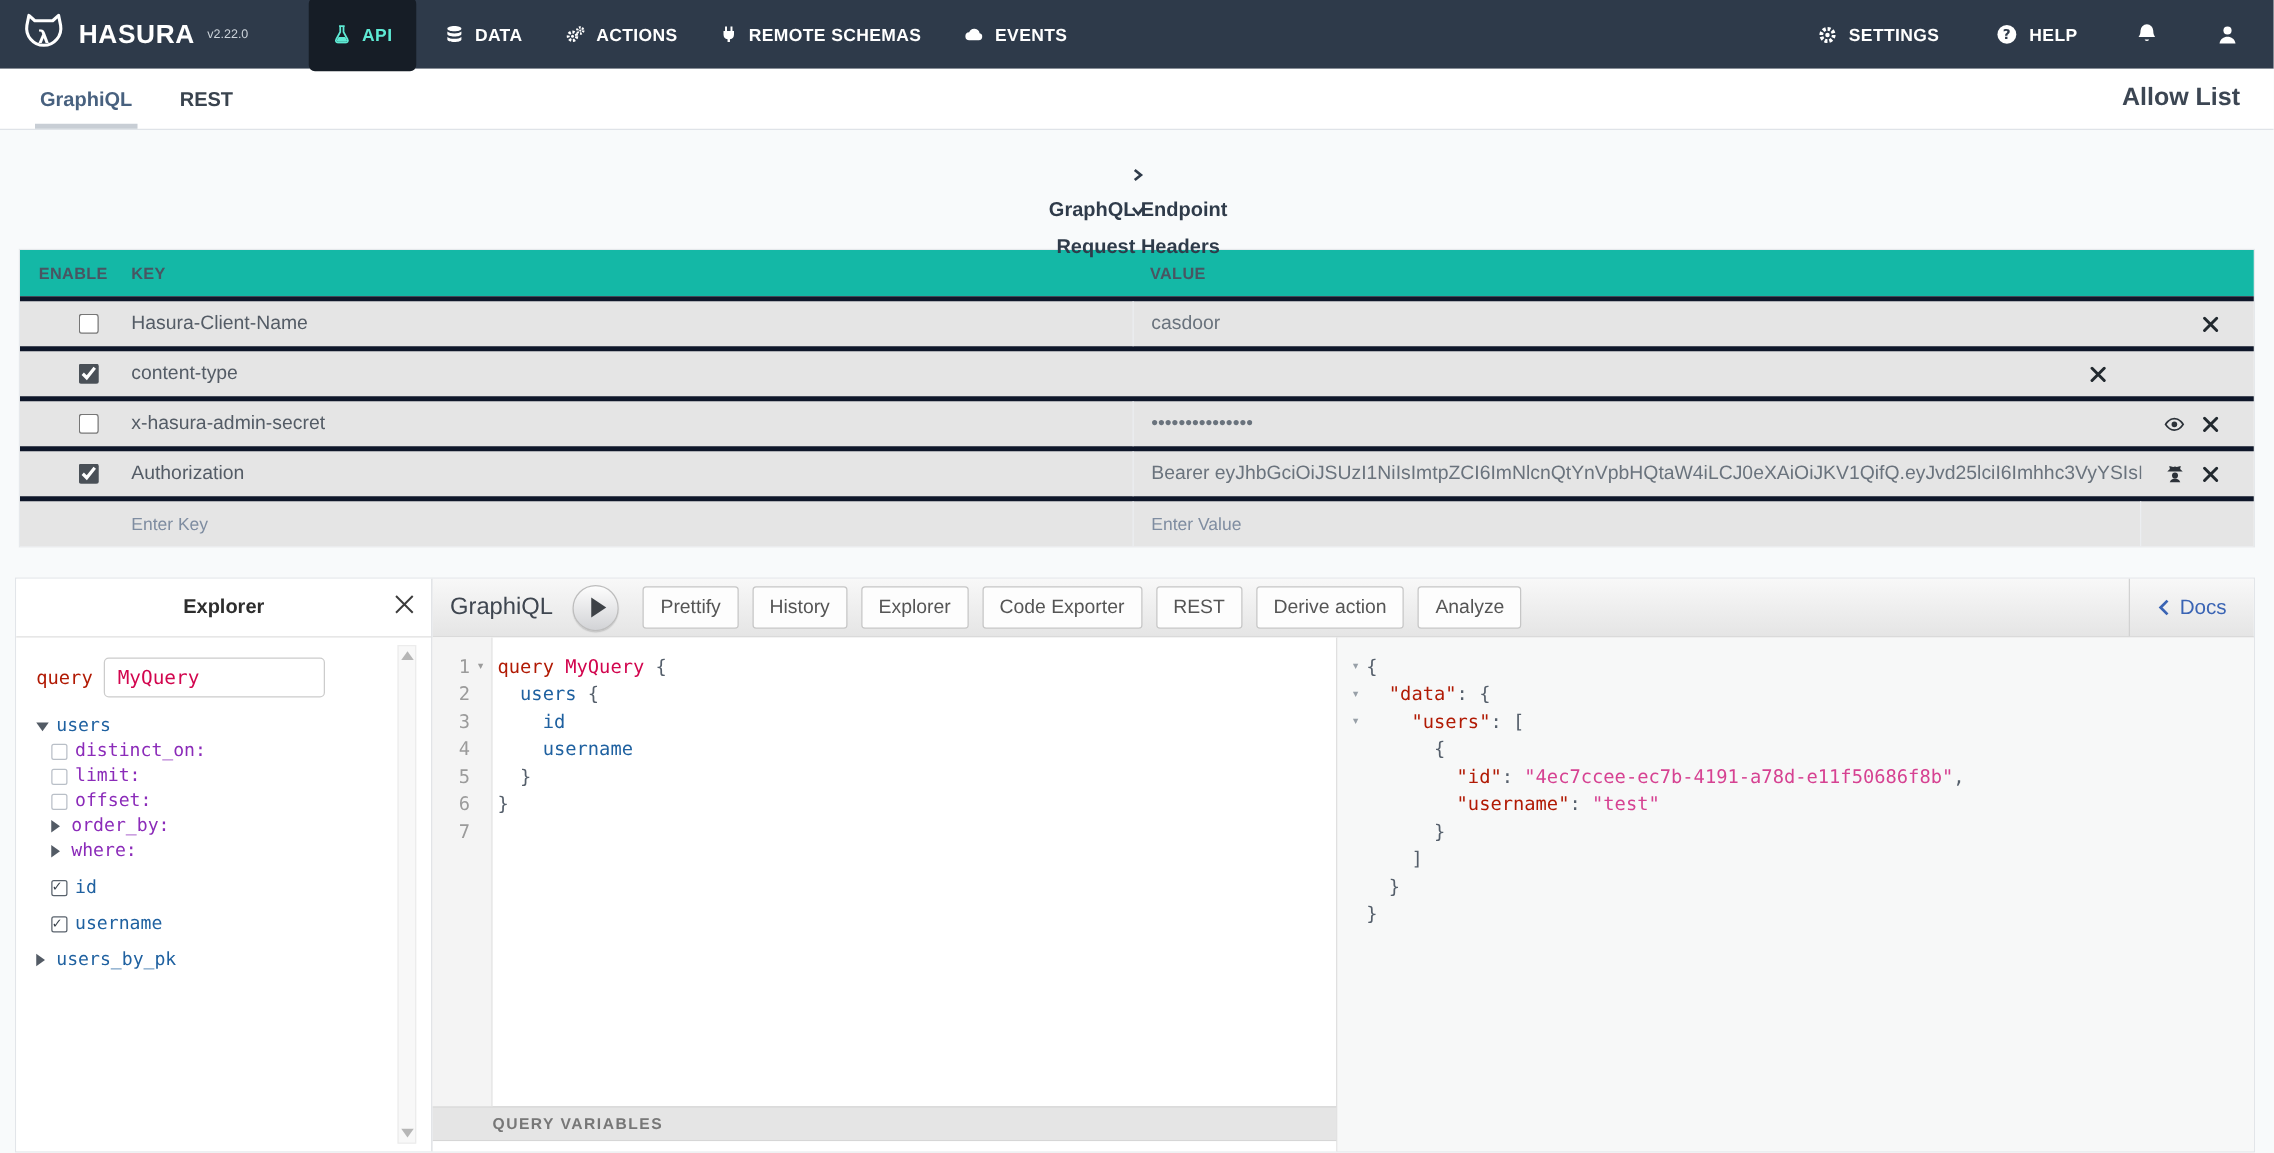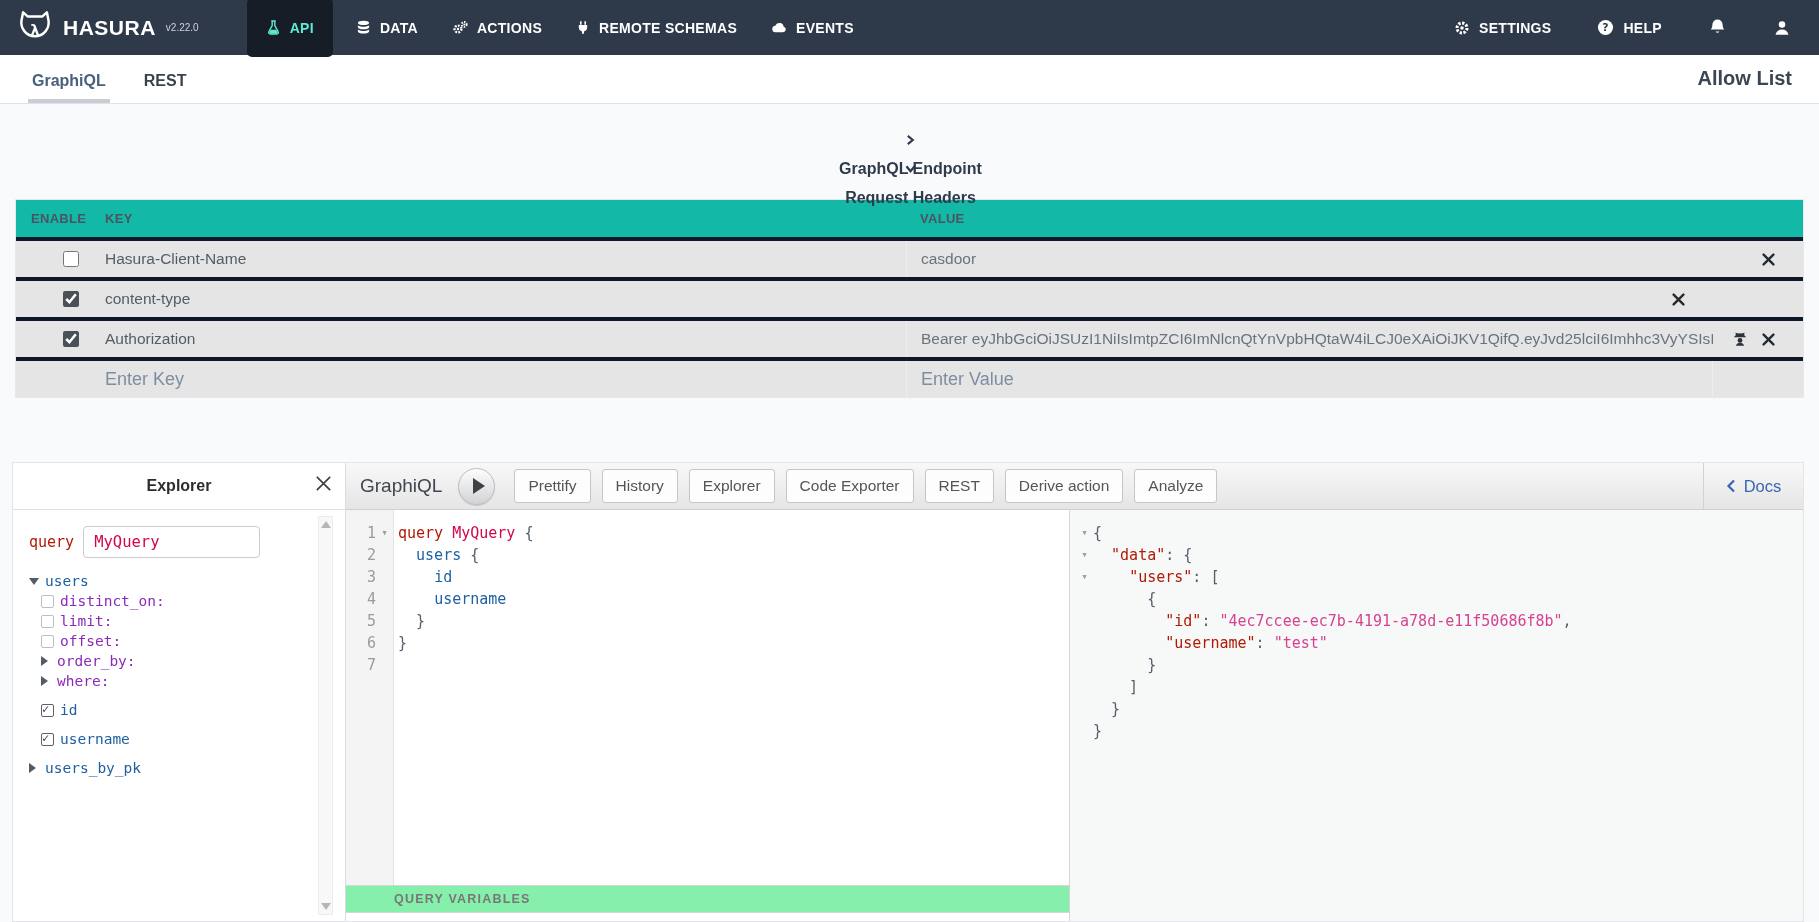--- a/index.html
+++ b/index.html
@@ -46,21 +46,21 @@
   .hrow.head .cell { font-size:13px; font-weight:bold; color:#495562; letter-spacing:.3px; }
   .cell { align-self:stretch; display:flex; align-items:center; }
   .cell-enable { padding-left:15px; }
   .row-checkbox { margin-left:32px; width:16px; height:16px; accent-color:#4a5057; cursor:pointer; }
   .cell-key { padding-left:4px; font-size:15.5px; color:#545c66; }
   .cell-value { border-left:1px solid #eceef1; padding-left:14px; font-size:15.5px; color:#6a737d; overflow:hidden; }
   .hrow.head .cell-value { border-left:none; }
   .value-text { white-space:nowrap; overflow:hidden; }
   .cell-icons { justify-content:flex-end; gap:14px; padding-right:28px; }
   .act-icon { display:flex; align-items:center; color:#22292f; cursor:pointer; }
-  .enter-row .hfield { border:none; outline:none; font-size:18px; color:#545c66; width:100%;
+  .enter-row .hfield { border:none; outline:none; font-size:14px; color:#545c66; width:100%;
     font-family:"Liberation Sans",sans-serif; background:transparent; }
   .enter-row .hfield::placeholder { color:#7f8da1; opacity:1; }
   .enter-row .cell-value { border-right:1px solid #eceef1; }
 
   
   .graphiql-wrap { position:absolute; left:12px; right:15px; top:462px; bottom:0;
     border:1px solid #e2e5e9; background:#fff; display:flex; }
 
   
   .explorer { width:333px; flex:none; border-right:1px solid #d9dce0; display:flex;
@@ -124,21 +124,21 @@
   .code-line { display:flex; height:22px; line-height:22px; position:relative; }
   .ln-num { width:30px; flex:none; text-align:right; color:#9b9b9b; z-index:1; }
   .ln-fold { width:17px; flex:none; text-align:center; color:#9b9b9b; font-size:11px; z-index:1; }
   .ln-code { white-space:pre; padding-left:5px; }
   .tok-kw { color:#B11A04; }
   .tok-def { color:#D2054E; }
   .tok-prop { color:#1F61A0; }
   .tok-pun { color:#555f6b; }
   .tok-key { color:#B11A04; }
   .tok-str { color:#D64292; }
-  .qvars-bar { height:28px; flex:none; background:#86efac; border-top:1px solid #d6d6d6;
+  .qvars-bar { height:28px; flex:none; background:#e5e5e5; border-top:1px solid #d6d6d6;
     border-bottom:1px solid #d6d6d6; display:flex; align-items:center; padding-left:48px;
     font-size:12.5px; font-weight:bold; letter-spacing:1.2px; color:#777; }
   .qvars-space { flex:1; background:#fff; }
 
   .results-pane { flex:1; background:#f7f8f8; padding:12px 0 0 6px;
     font-family:"DejaVu Sans Mono", monospace; font-size:15px; min-width:0; }
   .res-line { display:flex; height:22px; line-height:22px; }
   .res-fold { width:17px; flex:none; text-align:center; color:#98a0a8; font-size:11px; }
   .res-code { white-space:pre; }
 </style>
@@ -300,20 +300,42 @@
         <div class="cell cell-icons">
           <span class="act-icon">
             <svg viewBox="0 0 12 12" width="13" height="13">
               <path d="M1.5 1.5l9 9M10.5 1.5l-9 9" stroke="currentColor" stroke-width="2.2" stroke-linecap="round"></path>
             </svg>
           </span>
         </div>
       </div>
       <div class="hrow">
         <div class="cell cell-enable">
+          <input class="row-checkbox" type="checkbox" style="">
+        </div>
+        <div class="cell cell-key">x-hasura-admin-secret</div>
+        <div class="cell cell-value">
+          <span class="value-text">•••••••••••••••</span>
+        </div>
+        <div class="cell cell-icons">
+          <span class="act-icon">
+            <svg viewBox="0 0 16 16" width="17" height="17">
+              <path d="M1.4 8S4 3.7 8 3.7 14.6 8 14.6 8 12 12.3 8 12.3 1.4 8 1.4 8z" fill="none" stroke="#2c3239" stroke-width="1.4"></path>
+              <circle cx="8" cy="8" r="2.1" fill="#2c3239"></circle>
+            </svg>
+          </span>
+          <span class="act-icon">
+            <svg viewBox="0 0 12 12" width="13" height="13">
+              <path d="M1.5 1.5l9 9M10.5 1.5l-9 9" stroke="currentColor" stroke-width="2.2" stroke-linecap="round"></path>
+            </svg>
+          </span>
+        </div>
+      </div>
+      <div class="hrow">
+        <div class="cell cell-enable">
           <input class="row-checkbox" type="checkbox" checked="" style="">
         </div>
         <div class="cell cell-key">Authorization</div>
         <div class="cell cell-value">
           <span class="value-text">Bearer eyJhbGciOiJSUzI1NiIsImtpZCI6ImNlcnQtYnVpbHQtaW4iLCJ0eXAiOiJKV1QifQ.eyJvd25lciI6Imhhc3VyYSIsIm5hbWU</span>
         </div>
         <div class="cell cell-icons">
           <span class="act-icon">
             <svg viewBox="0 0 16 16" width="16" height="16" fill="#2c3239">
               <path d="M1.8 6.2h12.4l-2.1-2.1.5-2.4-3.2.9A3 3 0 0 0 8 2.2a3 3 0 0 0-1.4.4l-3.2-.9.5 2.4z"></path>

